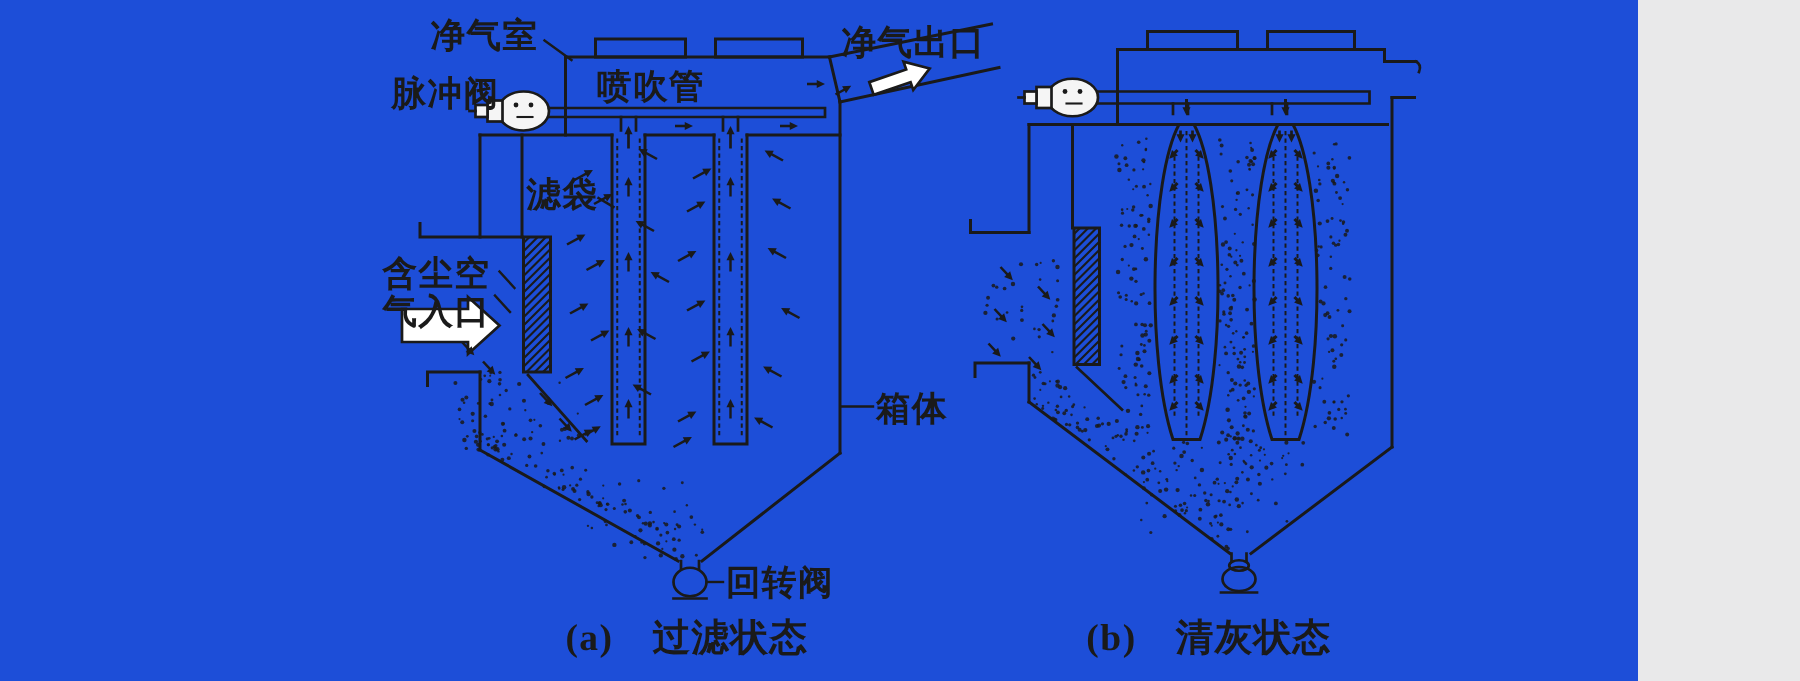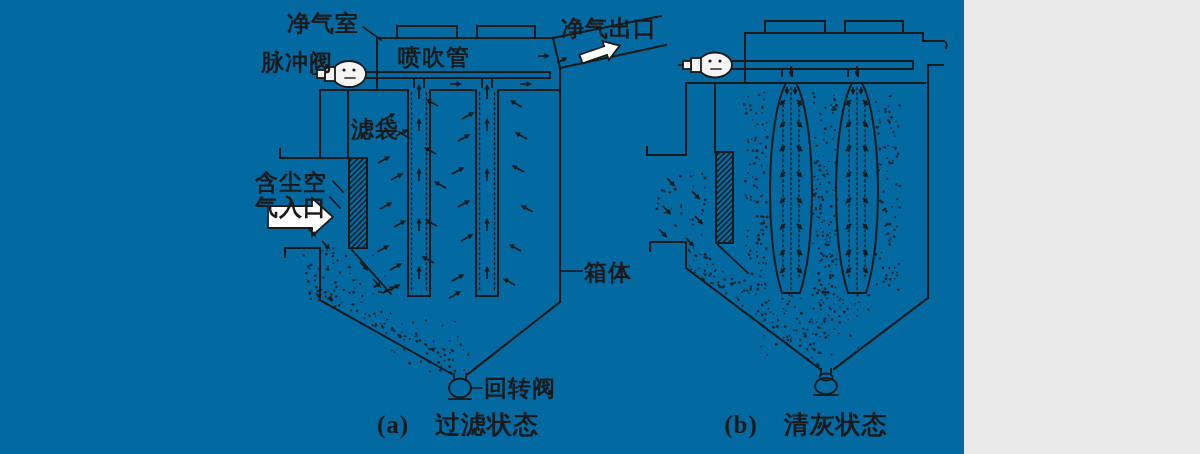--- a/index.html
+++ b/index.html
@@ -1,16 +1,16 @@
 <!DOCTYPE html>
 <html><head>
 <meta charset="utf-8">
 <style>
   html,body{margin:0;padding:0;background:#e9e9ea;}
-  .stage{position:relative;width:964px;height:454px;background:#0369a1;overflow:hidden;
+  .stage{position:relative;width:1092px;height:454px;background:#1d4ed8;overflow:hidden;
          font-family:"Liberation Serif","DejaVu Serif",serif;}
   svg{position:absolute;left:0;top:0;}
   text{font-weight:700;fill:#1a1a1a;letter-spacing:1px;}
   .lbl{font-size:23px;}
   .cap{font-size:25px;text-anchor:middle;}
 </style>
 </head>
 <body>
 
 <div class="stage">

